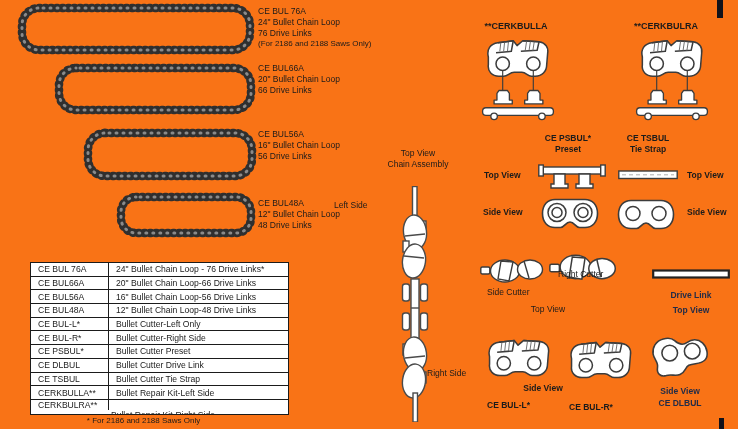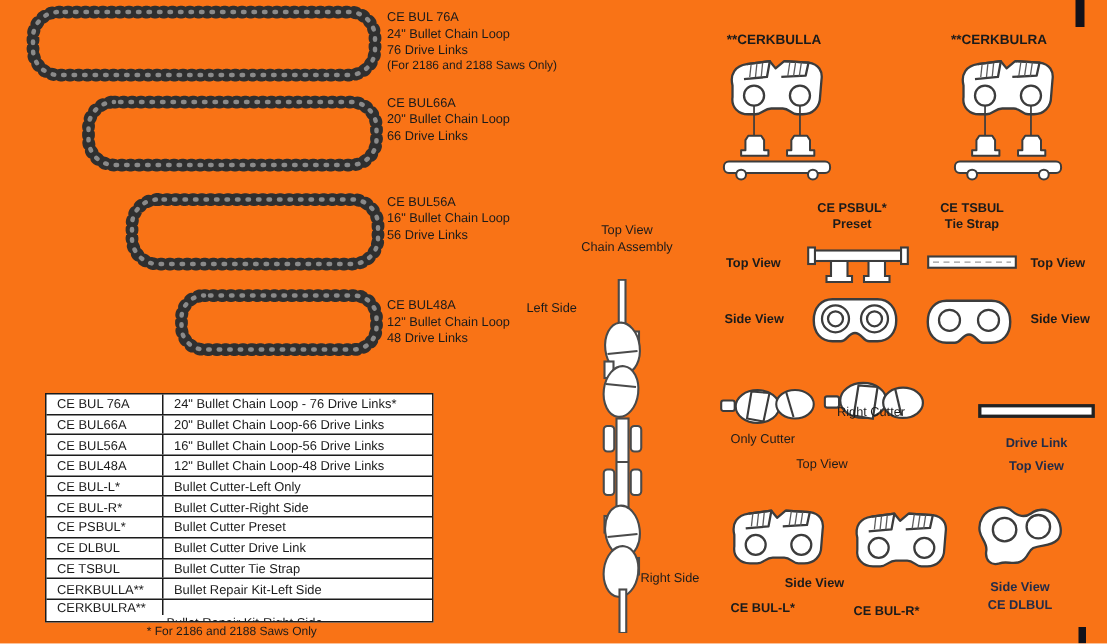--- a/index.html
+++ b/index.html
@@ -148,28 +148,28 @@
       </div>
     <div class="tr">
         <div class="td code">CERKBULLA**</div>
         <div class="td desc">Bullet Repair Kit-Left Side</div>
       </div>
     <div class="tr">
         <div class="td code">CERKBULRA**</div>
         <div class="td desc">Bullet Repair Kit-Right Side</div>
       </div>
   </div>
-  <div class="abs lbl-sm ctr" style="left:25px;top:416px;width:259px">* For 2186 and 2188 Saws Only</div>
+  <div class="abs lbl-sm ctr" style="left:14px;top:416px;width:259px">* For 2186 and 2188 Saws Only</div>
 
   <div class="abs lbl ctr" style="left:378px;top:148px;width:80px">
     <div>Top View</div>
     <div>Chain Assembly</div>
   </div>
-  <div class="abs lbl" style="left:351px;top:200px">Left Side</div>
-  <div class="abs lbl" style="left:427px;top:380px">Right Side</div>
+  <div class="abs lbl" style="left:334px;top:200px">Left Side</div>
+  <div class="abs lbl" style="left:427px;top:368px">Right Side</div>
   <svg class="abs" style="left:393px;top:186px" width="46" height="236" viewBox="0 0 46 236">
     <g fill="#fff" stroke="#4a4a4a" stroke-width="1.4">
       <rect x="19.5" y="0.5" width="4.5" height="32"></rect>
       <rect x="27" y="35" width="6" height="11"></rect>
       <ellipse cx="22" cy="46" rx="11.5" ry="17" transform="rotate(-7 22 46)"></ellipse>
       <line x1="12" y1="50" x2="32" y2="48"></line>
       <rect x="10" y="55" width="6" height="11"></rect>
       <ellipse cx="21" cy="75" rx="11.5" ry="17" transform="rotate(7 21 75)"></ellipse>
       <line x1="11" y1="70" x2="31" y2="72"></line>
       <rect x="18" y="93" width="8" height="61"></rect>
@@ -249,21 +249,21 @@
   </svg>
   <svg class="abs" style="left:549px;top:251px" width="70" height="33" viewBox="0 0 66 30">
     <g fill="#fff" stroke="#3c3c3c" stroke-width="1.4">
       <rect x="0.8" y="12" width="9" height="7" rx="1.5"></rect>
       <ellipse cx="25" cy="14.5" rx="14.5" ry="11"></ellipse>
       <path d="M22 5 L34 6 L31 26 L19 24 Z"></path>
       <ellipse cx="50" cy="16" rx="12.5" ry="9.5"></ellipse>
       <line x1="45" y1="7" x2="49" y2="24"></line>
     </g>
   </svg>
-  <div class="abs lbl" style="left:487px;top:287px">Only Cutter</div>
+  <div class="abs lbl" style="left:487px;top:287px">Side Cutter</div>
   <div class="abs lbl" style="left:558px;top:269px">Right Cutter</div>
   <div class="abs lbl ctr" style="left:520px;top:304px;width:56px">Top View</div>
 
   <svg class="abs" style="left:652px;top:269px" width="78" height="10" viewBox="0 0 78 10">
     <rect x="1.2" y="1.5" width="75.6" height="7" fill="#fff" stroke="#222" stroke-width="2.2"></rect>
   </svg>
   <div class="abs lbl ctr bold navy" style="left:652px;top:290px;width:78px">Drive Link</div>
   <div class="abs lbl ctr bold navy" style="left:652px;top:305px;width:78px">Top View</div>
 
   <svg class="abs" style="left:481px;top:335px" width="76" height="47" viewBox="0 0 80 48">

